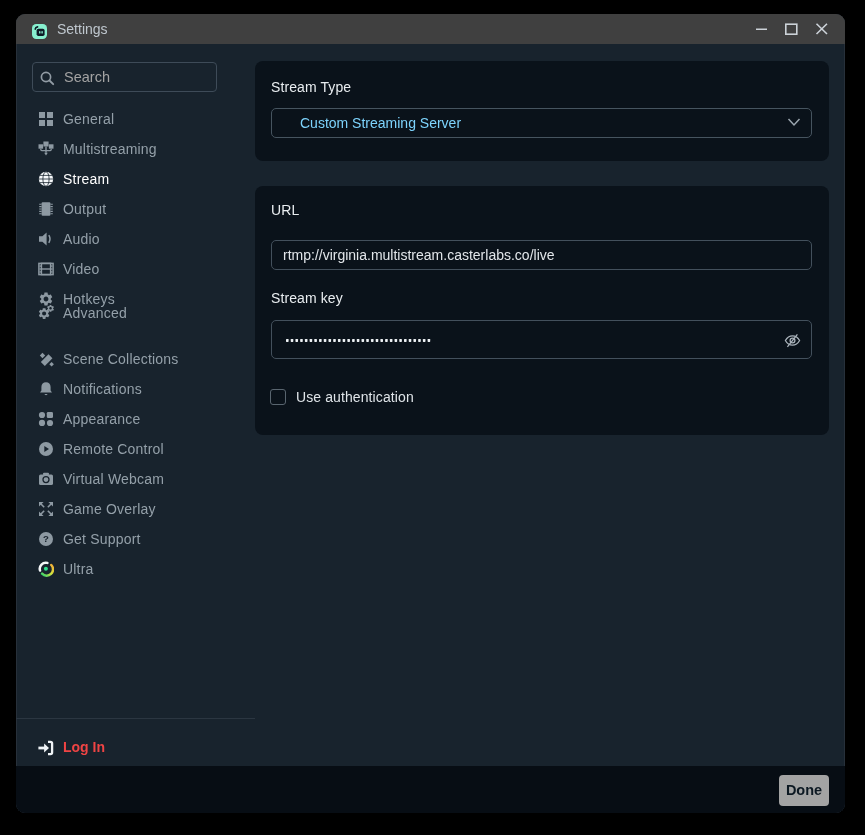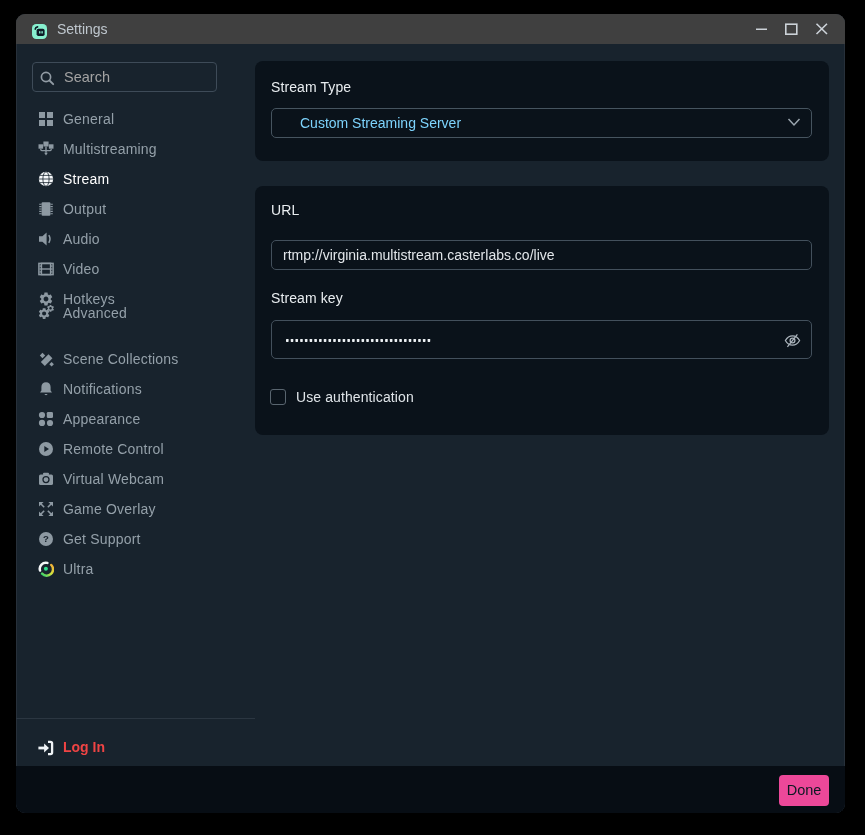--- a/index.html
+++ b/index.html
@@ -285,15 +285,15 @@
           <circle cx="8.5" cy="7.5" r="2.4" fill="none" stroke="#aab3bb" stroke-width="1.3"></circle>
           <line x1="3.4" y1="13.8" x2="13.4" y2="1.4" stroke="#aab3bb" stroke-width="1.3"></line>
         </svg>
       </div>
       <div style="position:absolute;left:15px;top:203px;width:16px;height:16px;border:1px solid #59656f;border-radius:3px;"></div>
       <div class="label" style="left:41px;top:203px;color:#dfe4e8;">Use authentication</div>
     </div>
   </div>
 
   <div id="footer">
-    <div style="position:absolute;left:763px;top:9px;width:50px;height:31px;background:#ec4899;border-radius:4px;text-align:center;line-height:31px;font-size:14.5px;font-weight:normal;color:#0c1822;">Done</div>
+    <div style="position:absolute;left:763px;top:9px;width:50px;height:31px;background:#a3a3a3;border-radius:4px;text-align:center;line-height:31px;font-size:14.5px;font-weight:bold;color:#0c1822;">Done</div>
   </div>
 </div>
 
 </body></html>

